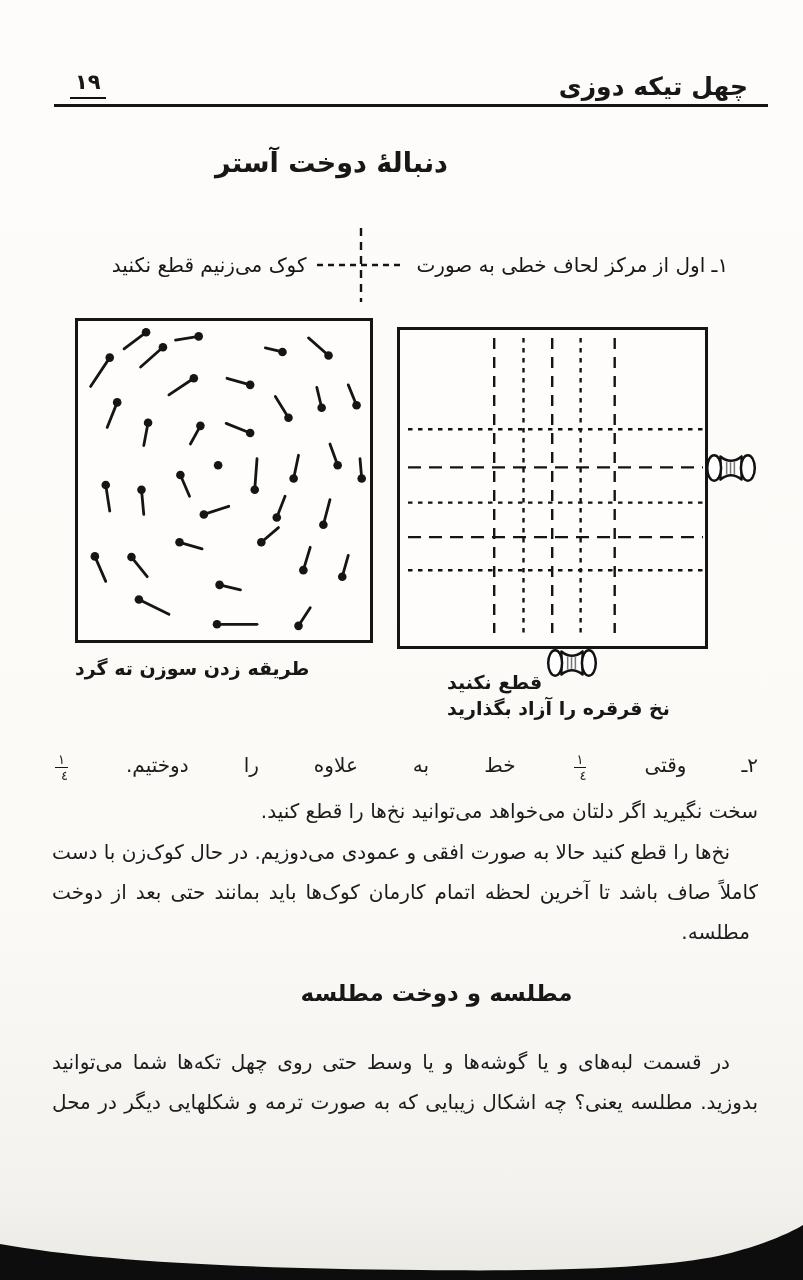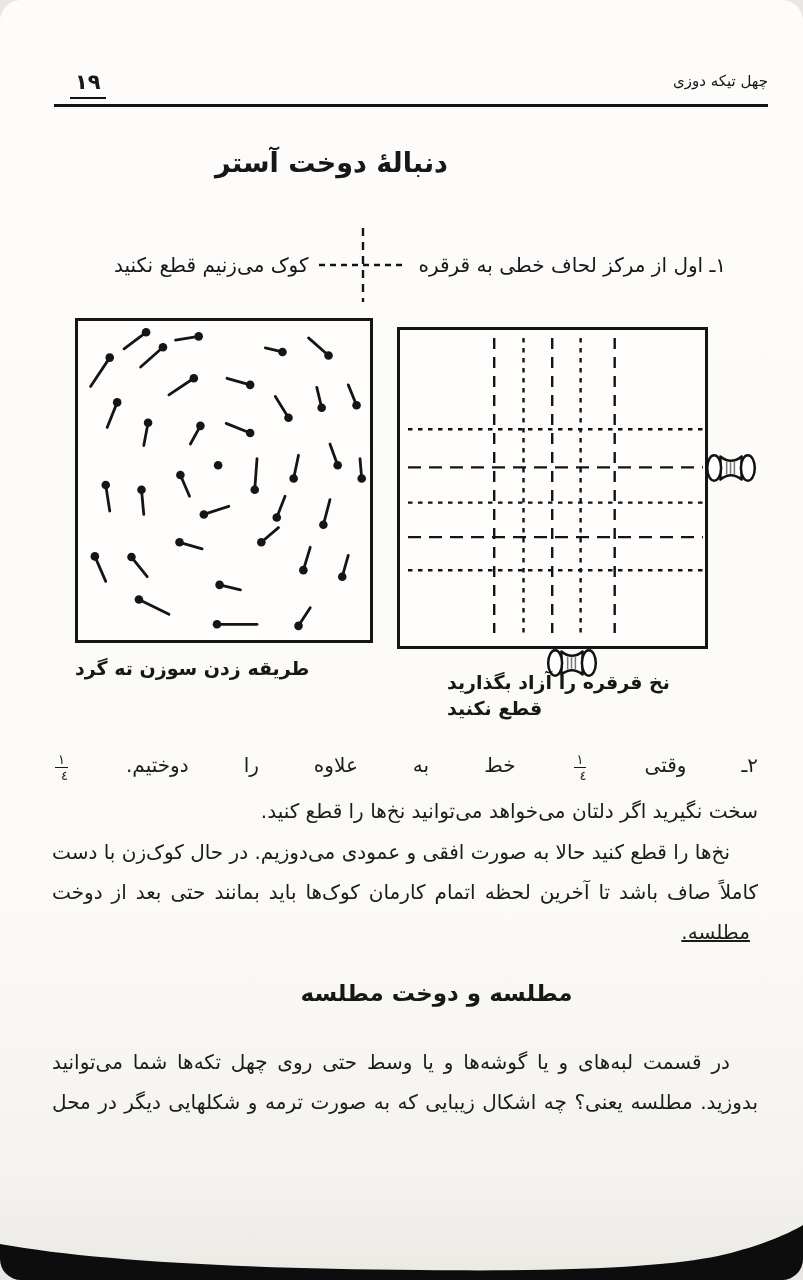--- a/index.html
+++ b/index.html
@@ -1,23 +1,23 @@
 <!DOCTYPE html>
 <html lang="fa"><head>
 <meta charset="utf-8">
 <style>
   html,body{margin:0;padding:0;background:#e9e7e3;}
   .page{
     position:relative;width:803px;height:1280px;overflow:hidden;
     background:linear-gradient(180deg,#fdfcfa 0%,#fbfaf7 70%,#f4f2ee 93%,#eceae5 99%);
-    font-family:"DejaVu Sans",sans-serif;color:#171717;direction:rtl;border-radius:21px;
+    font-family:"DejaVu Sans",sans-serif;color:#171717;direction:rtl;
   }
   .abs{position:absolute;}
   .pagenum{left:70px;top:70px;font-size:21px;font-weight:bold;border-bottom:2.5px solid #121212;padding:0 5px 3px;direction:ltr;}
-  .booktitle{right:35px;top:72px;font-size:15px;font-weight:normal;}
+  .booktitle{right:55px;top:72px;font-size:25px;font-weight:bold;}
   .hrule{left:54px;top:104px;width:714px;height:3px;background:#141414;}
   .title{left:0;top:147px;width:803px;text-align:center;font-size:27px;font-weight:bold;transform:translateX(-70px);}
   .step1{left:52px;top:226px;width:700px;display:flex;justify-content:center;align-items:center;gap:9px;font-size:20px;transform:translateX(18px);}
   .pinbox{left:75px;top:318px;width:292px;height:319px;border:3px solid #151515;background:#fefdfb;}
   .gridbox{left:397px;top:327px;width:305px;height:316px;border:3px solid #151515;background:#fefdfb;}
   .spool{display:block;}
   .spool-right{left:705px;top:450px;}
   .spool-bottom{left:546px;top:645px;}
   .cap-left{left:75px;top:657px;width:292px;text-align:left;font-size:19px;font-weight:bold;}
   .cap-right{left:447px;top:669px;text-align:left;font-size:19px;font-weight:bold;line-height:26px;}
@@ -28,35 +28,35 @@
   .p2{top:744px;}
   .p2 .ln{line-height:42px;height:46px;}
   .p3{top:832px;}
   .p4{top:1042px;}
   .heading2{left:0;top:980px;width:803px;text-align:center;font-size:23px;font-weight:bold;transform:translateX(35px);}
   .frac{display:inline-block;vertical-align:-8px;text-align:center;line-height:1;margin:0 3px;}
   .frac .ft{display:block;font-size:13px;border-bottom:1.8px solid #161616;padding:0 3px 1px;}
   .frac .fb{display:block;font-size:13px;padding-top:1px;}
   .bottom-edge{left:0;top:1192px;}
   .mr55{margin-left:0;margin-right:55px;}
-  .mr8{margin-right:8px;text-decoration:underline;}
+  .mr8{margin-right:8px;}
 </style>
 </head>
 <body>
 
 <div class="page">
 
   <div class="abs pagenum">۱۹</div>
   <div class="abs booktitle">چهل تیکه دوزی</div>
   <div class="abs hrule"></div>
 
   <div class="abs title">دنبالهٔ دوخت آستر</div>
 
   <div class="abs step1">
-    <span>۱ـ اول از مرکز لحاف خطی به قرقره</span>
+    <span>۱ـ اول از مرکز لحاف خطی به صورت</span>
     <svg class="cross" width="92" height="78" viewBox="0 0 92 78">
       <line x1="46" y1="2" x2="46" y2="76" stroke="#141414" stroke-width="2.4" stroke-dasharray="8,6"></line>
       <line x1="2" y1="39" x2="90" y2="39" stroke="#141414" stroke-width="2.4" stroke-dasharray="6,5"></line>
     </svg>
     <span>کوک می‌زنیم قطع نکنید</span>
   </div>
 
   <div class="abs pinbox">
     <svg id="pins-svg" width="286" height="313" viewBox="0 0 286 313">
         <line x1="62.062" y1="11.268" x2="40.040000000000006" y2="27.857000000000003" stroke="#151515" stroke-width="2.8" stroke-linecap="round"></line>
@@ -160,22 +160,22 @@
     <path d="M16,6 Q27,15 38,6 L38,30 Q27,21 16,30 Z" fill="#ffffff" stroke="#121212" stroke-width="2.6" stroke-linejoin="round"></path>
     <line x1="22.5" y1="11" x2="22.5" y2="25" stroke="#777" stroke-width="1.6"></line>
     <line x1="26.5" y1="12" x2="26.5" y2="24" stroke="#777" stroke-width="1.6"></line>
     <line x1="30.5" y1="11" x2="30.5" y2="25" stroke="#777" stroke-width="1.6"></line>
     <ellipse cx="9.5" cy="18" rx="7.2" ry="13.2" fill="#ffffff" stroke="#121212" stroke-width="2.6"></ellipse>
     <ellipse cx="44.5" cy="18" rx="7.2" ry="13.2" fill="#ffffff" stroke="#121212" stroke-width="2.6"></ellipse>
   </svg>
 
   <div class="abs cap-left">طریقه زدن سوزن ته گرد</div>
   <div class="abs cap-right">
+    <div>قطع نکنید</div>
     <div>نخ قرقره را آزاد بگذارید</div>
-    <div>قطع نکنید</div>
   </div>
 
   <div class="abs para p2">
     <div class="ln">
       <span>۲ـ وقتی</span>
       <span class="frac"><span class="ft">۱</span><span class="fb">٤</span></span>
       <span>خط به علاوه را دوختیم.</span>
       <span class="frac"><span class="ft">۱</span><span class="fb">٤</span></span>
     </div>
     <div class="ln last">سخت نگیرید اگر دلتان می‌خواهد می‌توانید نخ‌ها را قطع کنید.</div>

